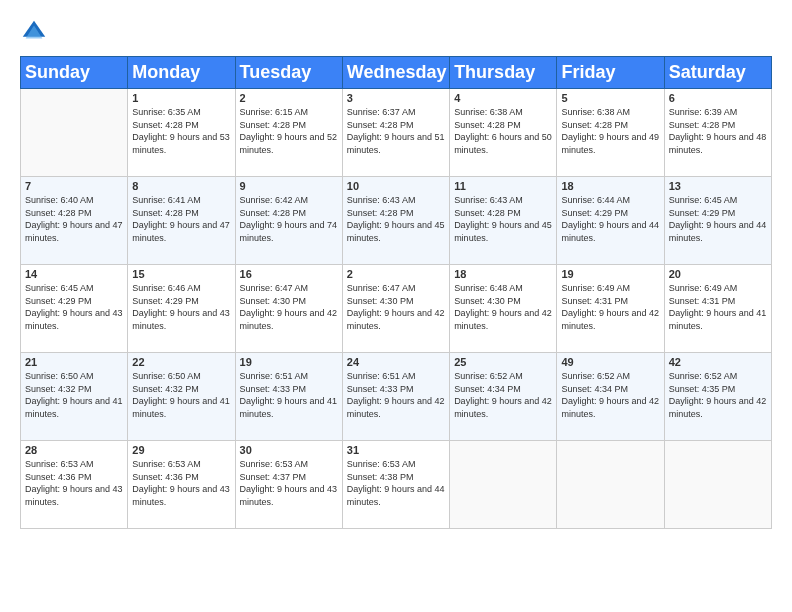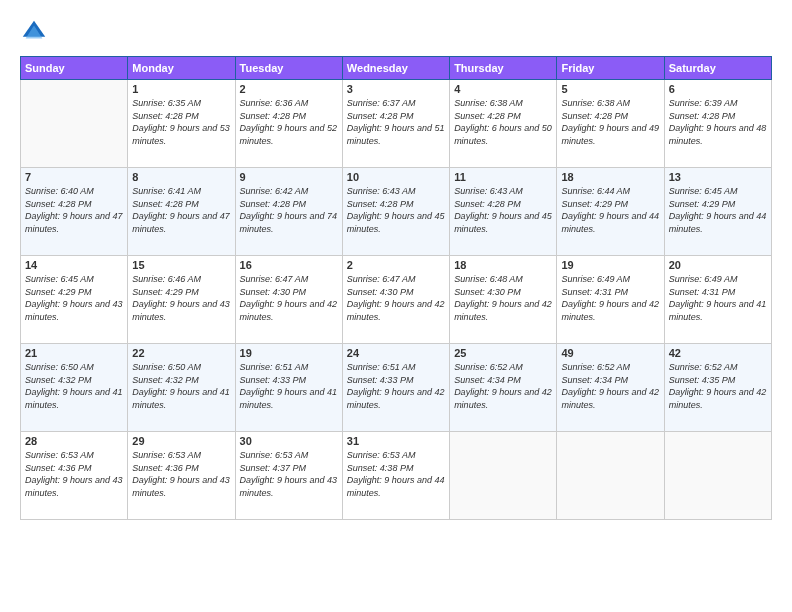--- a/index.html
+++ b/index.html
@@ -59,23 +59,23 @@
     .location {
       font-size: 14px;
       color: #555;
     }
     table {
       width: 100%;
       border-collapse: collapse;
       table-layout: fixed;
     }
     thead tr th {
-      background-color: #8b5cf6;
+      background-color: #3b82f6;
       color: #ffffff;
-      font-size: 11px;
+      font-size: 18px;
       font-weight: bold;
       padding: 5px 4px;
       text-align: left;
       border: 1px solid #2060a0;
     }
     tbody tr td {
       vertical-align: top;
       border: 1px solid #ccc;
       padding: 3px 4px;
       font-size: 9.5px;
@@ -99,21 +99,20 @@
       font-size: 11px;
       font-weight: bold;
       color: #333;
       display: block;
       margin-bottom: 2px;
     }
     .day-info {
       font-size: 9px;
       color: #333;
       line-height: 1.4;
-      font-style: italic;
     }
   </style>
 </head>
 <body>
 
 <div class="page">
   <div class="header">
     <div class="logo">
       <svg class="logo-icon" viewBox="0 0 30 30">
         <polygon points="15,3 27,20 3,20" fill="#1a6bbf"></polygon>
@@ -149,21 +148,21 @@
             <span class="day-number">1</span>
             <div class="day-info">
               <div>Sunrise: 6:35 AM</div>
               <div>Sunset: 4:28 PM</div>
               <div>Daylight: 9 hours and 53 minutes.</div>
             </div>
           </td>
           <td>
             <span class="day-number">2</span>
             <div class="day-info">
-              <div>Sunrise: 6:36 AM</div>
+              <div>Sunrise: 6:15 AM</div>
               <div>Sunset: 4:28 PM</div>
               <div>Daylight: 9 hours and 52 minutes.</div>
             </div>
           </td>
           <td>
             <span class="day-number">3</span>
             <div class="day-info">
               <div>Sunrise: 6:37 AM</div>
               <div>Sunset: 4:28 PM</div>
               <div>Daylight: 9 hours and 51 minutes.</div>

